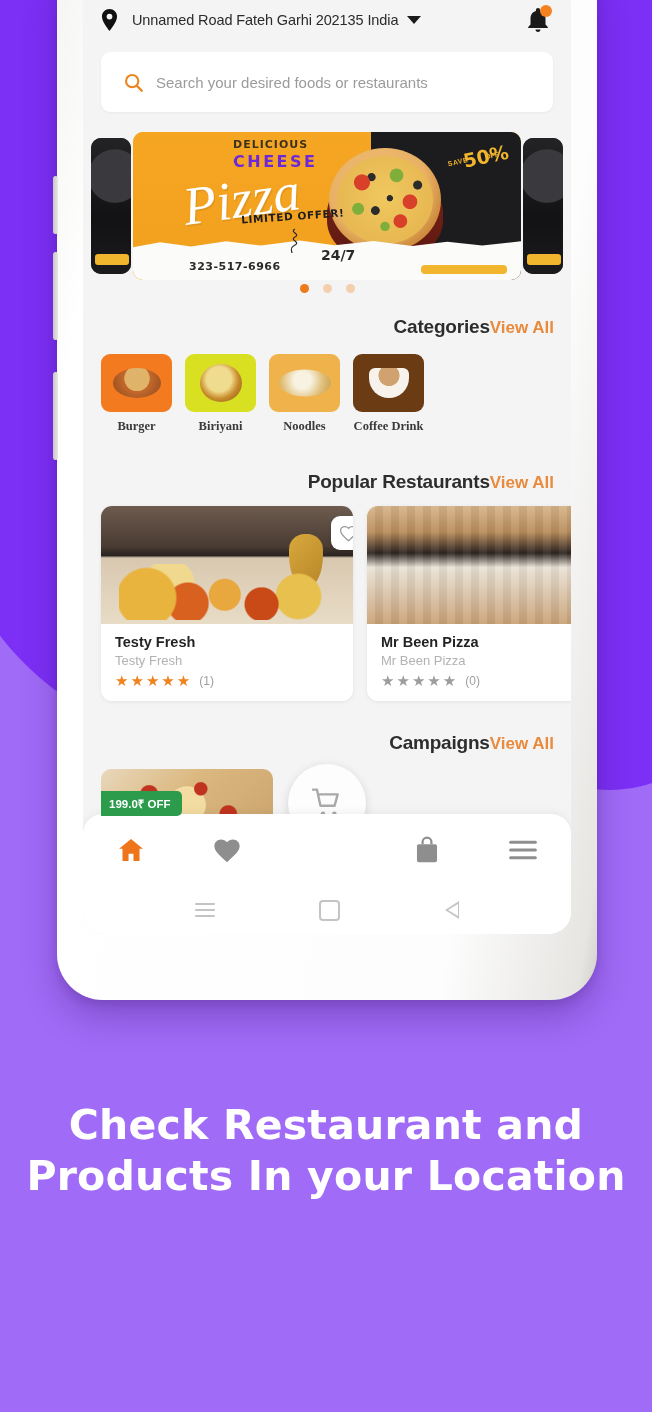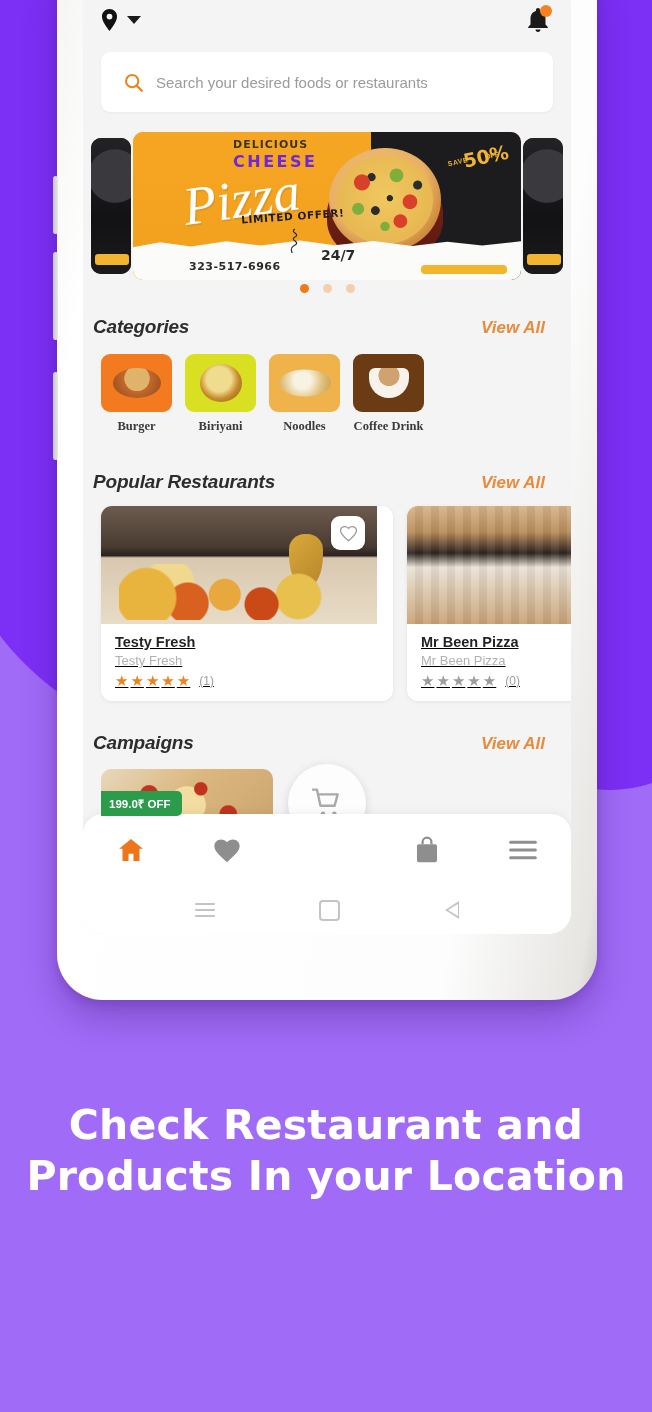--- a/index.html
+++ b/index.html
@@ -345,26 +345,25 @@
     display: flex;
     justify-content: center;
     gap: 14px;
   }
   .dot { width: 9px; height: 9px; border-radius: 50%; background: #f3cfae; }
   .dot.active { background: #EC7B1C; }
 
   
   .sec-head {
     position: absolute;
-    left: 10px;
+    left: 19px;
     width: 452px;
     display: flex;
     align-items: baseline;
-    justify-content: space-between;
-    font-style: italic;
+    justify-content: flex-end;
   }
   .sec-title {
     font-size: 19px;
     font-weight: bold;
     color: #2d2d2d;
     letter-spacing: -0.2px;
   }
   .view-all {
     font-size: 17px;
     font-weight: bold;
@@ -405,27 +404,26 @@
 
   
   .rest-row {
     position: absolute;
     left: 18px; top: 522px;
     width: 480px;
     display: flex;
     gap: 14px;
   }
   .rest-card {
-    width: 292px;
+    width: 252px;
     flex: 0 0 auto;
     background: #fff;
     border-radius: 11px;
     overflow: hidden;
     box-shadow: 0 1px 4px rgba(0,0,0,0.07);
-    text-decoration: underline;
   }
   .rest-img {
     position: relative;
     width: 276px; height: 118px;
   }
   .rest-img.a {
     background:
       linear-gradient(180deg, #6d5b4e 0%, #4a3c33 34%, #2a2320 42%, #d9c8b0 44%, #e8dcc6 100%);
   }
   .rest-img.a::after {
@@ -643,20 +641,21 @@
   <div class="phone-btn b2"></div>
   <div class="phone-btn b3"></div>
 
   <div class="screen">
     <div class="screen-inner">
 
       <div class="loc-row">
         <svg class="pin-icon" viewBox="0 0 24 32">
           <path d="M12 0C5.9 0 1 4.9 1 11c0 8.2 11 21 11 21s11-12.8 11-21c0-6.1-4.9-11-11-11zm0 15.2a4.2 4.2 0 110-8.4 4.2 4.2 0 010 8.4z" fill="#111"></path>
         </svg>
+        <span class="loc-text">Unnamed Road Fateh Garhi 202135 India</span>
         <span class="caret"></span>
         <span class="bell-wrap">
           <svg width="24" height="26" viewBox="0 0 24 26">
             <path d="M12 25c1.4 0 2.5-1.1 2.5-2.4h-5C9.5 23.9 10.6 25 12 25zM19.5 17.6v-6.1c0-3.7-2-6.8-5.4-7.6v-.8A2.1 2.1 0 0012 1a2.1 2.1 0 00-2.1 2.1v.8c-3.4.8-5.4 3.9-5.4 7.6v6.1L2.2 20v1.1h19.6V20l-2.3-2.4z" fill="#1a1a1a"></path>
           </svg>
           <span class="bell-dot"></span>
         </span>
       </div>
 
       <div class="search-bar">

